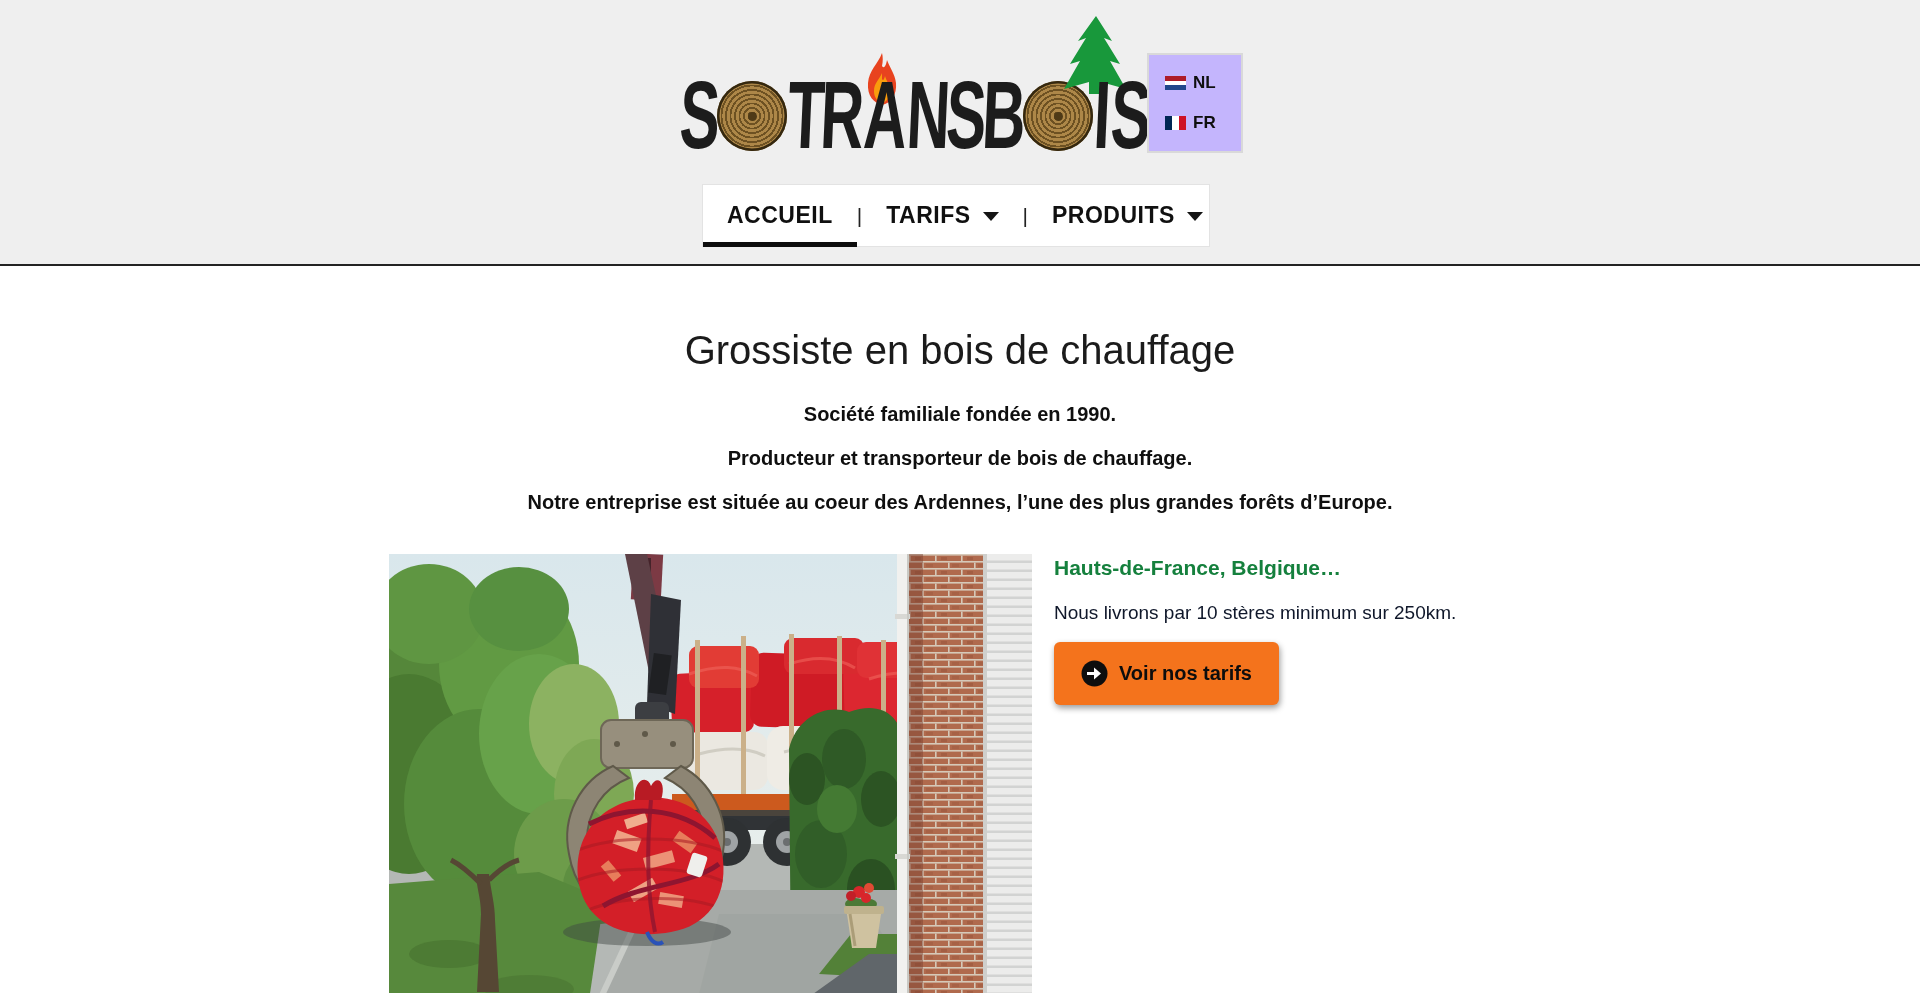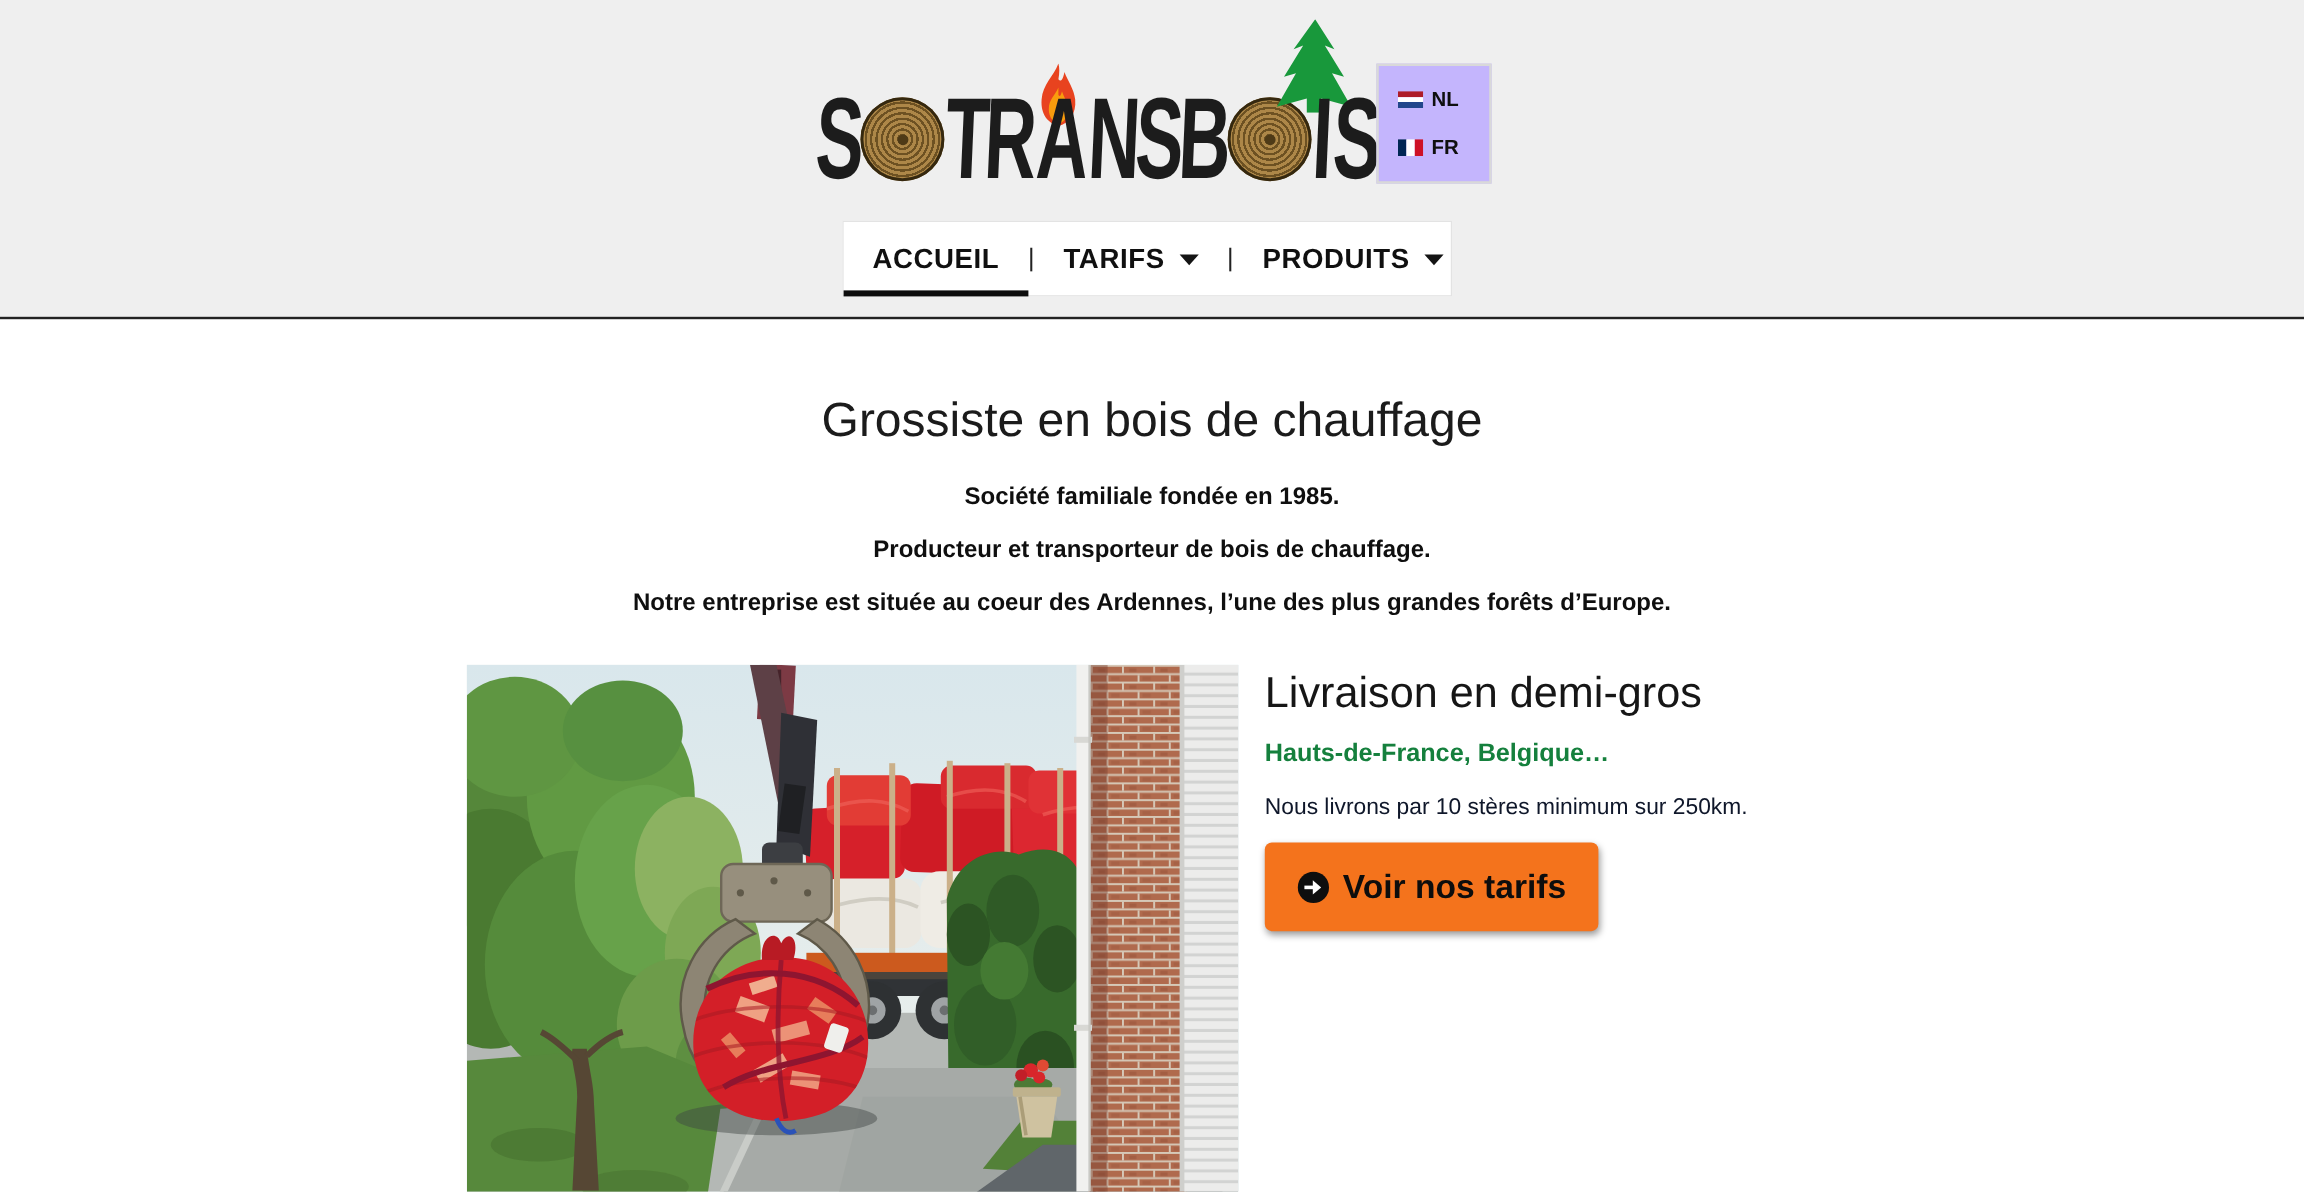--- a/index.html
+++ b/index.html
@@ -149,27 +149,27 @@
   .photo svg { display: block; width: 643px; height: 480px; }
 
   .info { padding-top: 2px; }
   .info h2 { font-size: 36px; font-weight: 400; color: #161616; margin: 0 0 18px; }
   .info h3 { font-size: 21px; font-weight: bold; color: #15803d; margin: 0 0 22px; }
   .info p  { font-size: 19px; color: #0f172a; margin: 16px 0 18px; }
   .cta {
     display: inline-flex;
     align-items: center;
     gap: 11px;
-    height: 74px;
+    height: 63px;
     padding: 0 27px;
     background: #f4731c;
     border: none;
     border-radius: 6px;
     font-family: "Liberation Sans", sans-serif;
-    font-size: 28px;
+    font-size: 20px;
     font-weight: bold;
     color: #0d0d0d;
     box-shadow: 1px 3px 6px rgba(0,0,0,0.4);
     cursor: pointer;
   }
 </style>
 </head>
 <body>
 
 <header class="header">
@@ -229,21 +229,21 @@
       <span>PRODUITS</span>
       <i class="caret"></i>
     </a>
   </nav>
 </header>
 
 <main>
   <h1 class="page-title">Grossiste en bois de chauffage</h1>
 
   <div class="intro">
-    <p>Société familiale fondée en 1985.</p>
+    <p>Société familiale fondée en 1990.</p>
     <p>Producteur et transporteur de bois de chauffage.</p>
     <p>Notre entreprise est située au coeur des Ardennes, l’une des plus grandes forêts d’Europe.</p>
   </div>
 
   <section class="delivery-section">
 
     <div class="photo">
       <svg viewBox="0 0 643 480" preserveAspectRatio="none" aria-hidden="true">
         <defs>
           <linearGradient id="sky" x1="0" y1="0" x2="0" y2="1">
@@ -409,21 +409,20 @@
           <rect x="506" y="300" width="15" height="5" fill="#d8d8d4"></rect>
           <path d="M508 448 L519 448 L534 472 L523 478 Z" fill="#e9e9e6"></path>
           <line x1="519" y1="0" x2="519" y2="448" stroke="#c9c9c4" stroke-width="2"></line>
           <rect x="594" y="0" width="6" height="480" fill="#cfcfcc"></rect>
           <rect x="598" y="0" width="45" height="480" fill="url(#slats)"></rect>
         </g>
       </svg>
     </div>
 
     <div class="info">
-      <h2>Livraison en demi-gros</h2>
       <h3>Hauts-de-France, Belgique…</h3>
       <p>Nous livrons par 10 stères minimum sur 250km.</p>
       <button class="cta">
         <svg width="27" height="27" viewBox="0 0 27 27">
           <circle cx="13.5" cy="13.5" r="13" fill="#0e0e0e"></circle>
           <rect x="6" y="12" width="8" height="3" fill="#ffffff"></rect>
           <polygon points="13,7.5 20,13.5 13,19.5" fill="#ffffff"></polygon>
         </svg>
         <span>Voir nos tarifs</span>
       </button>

